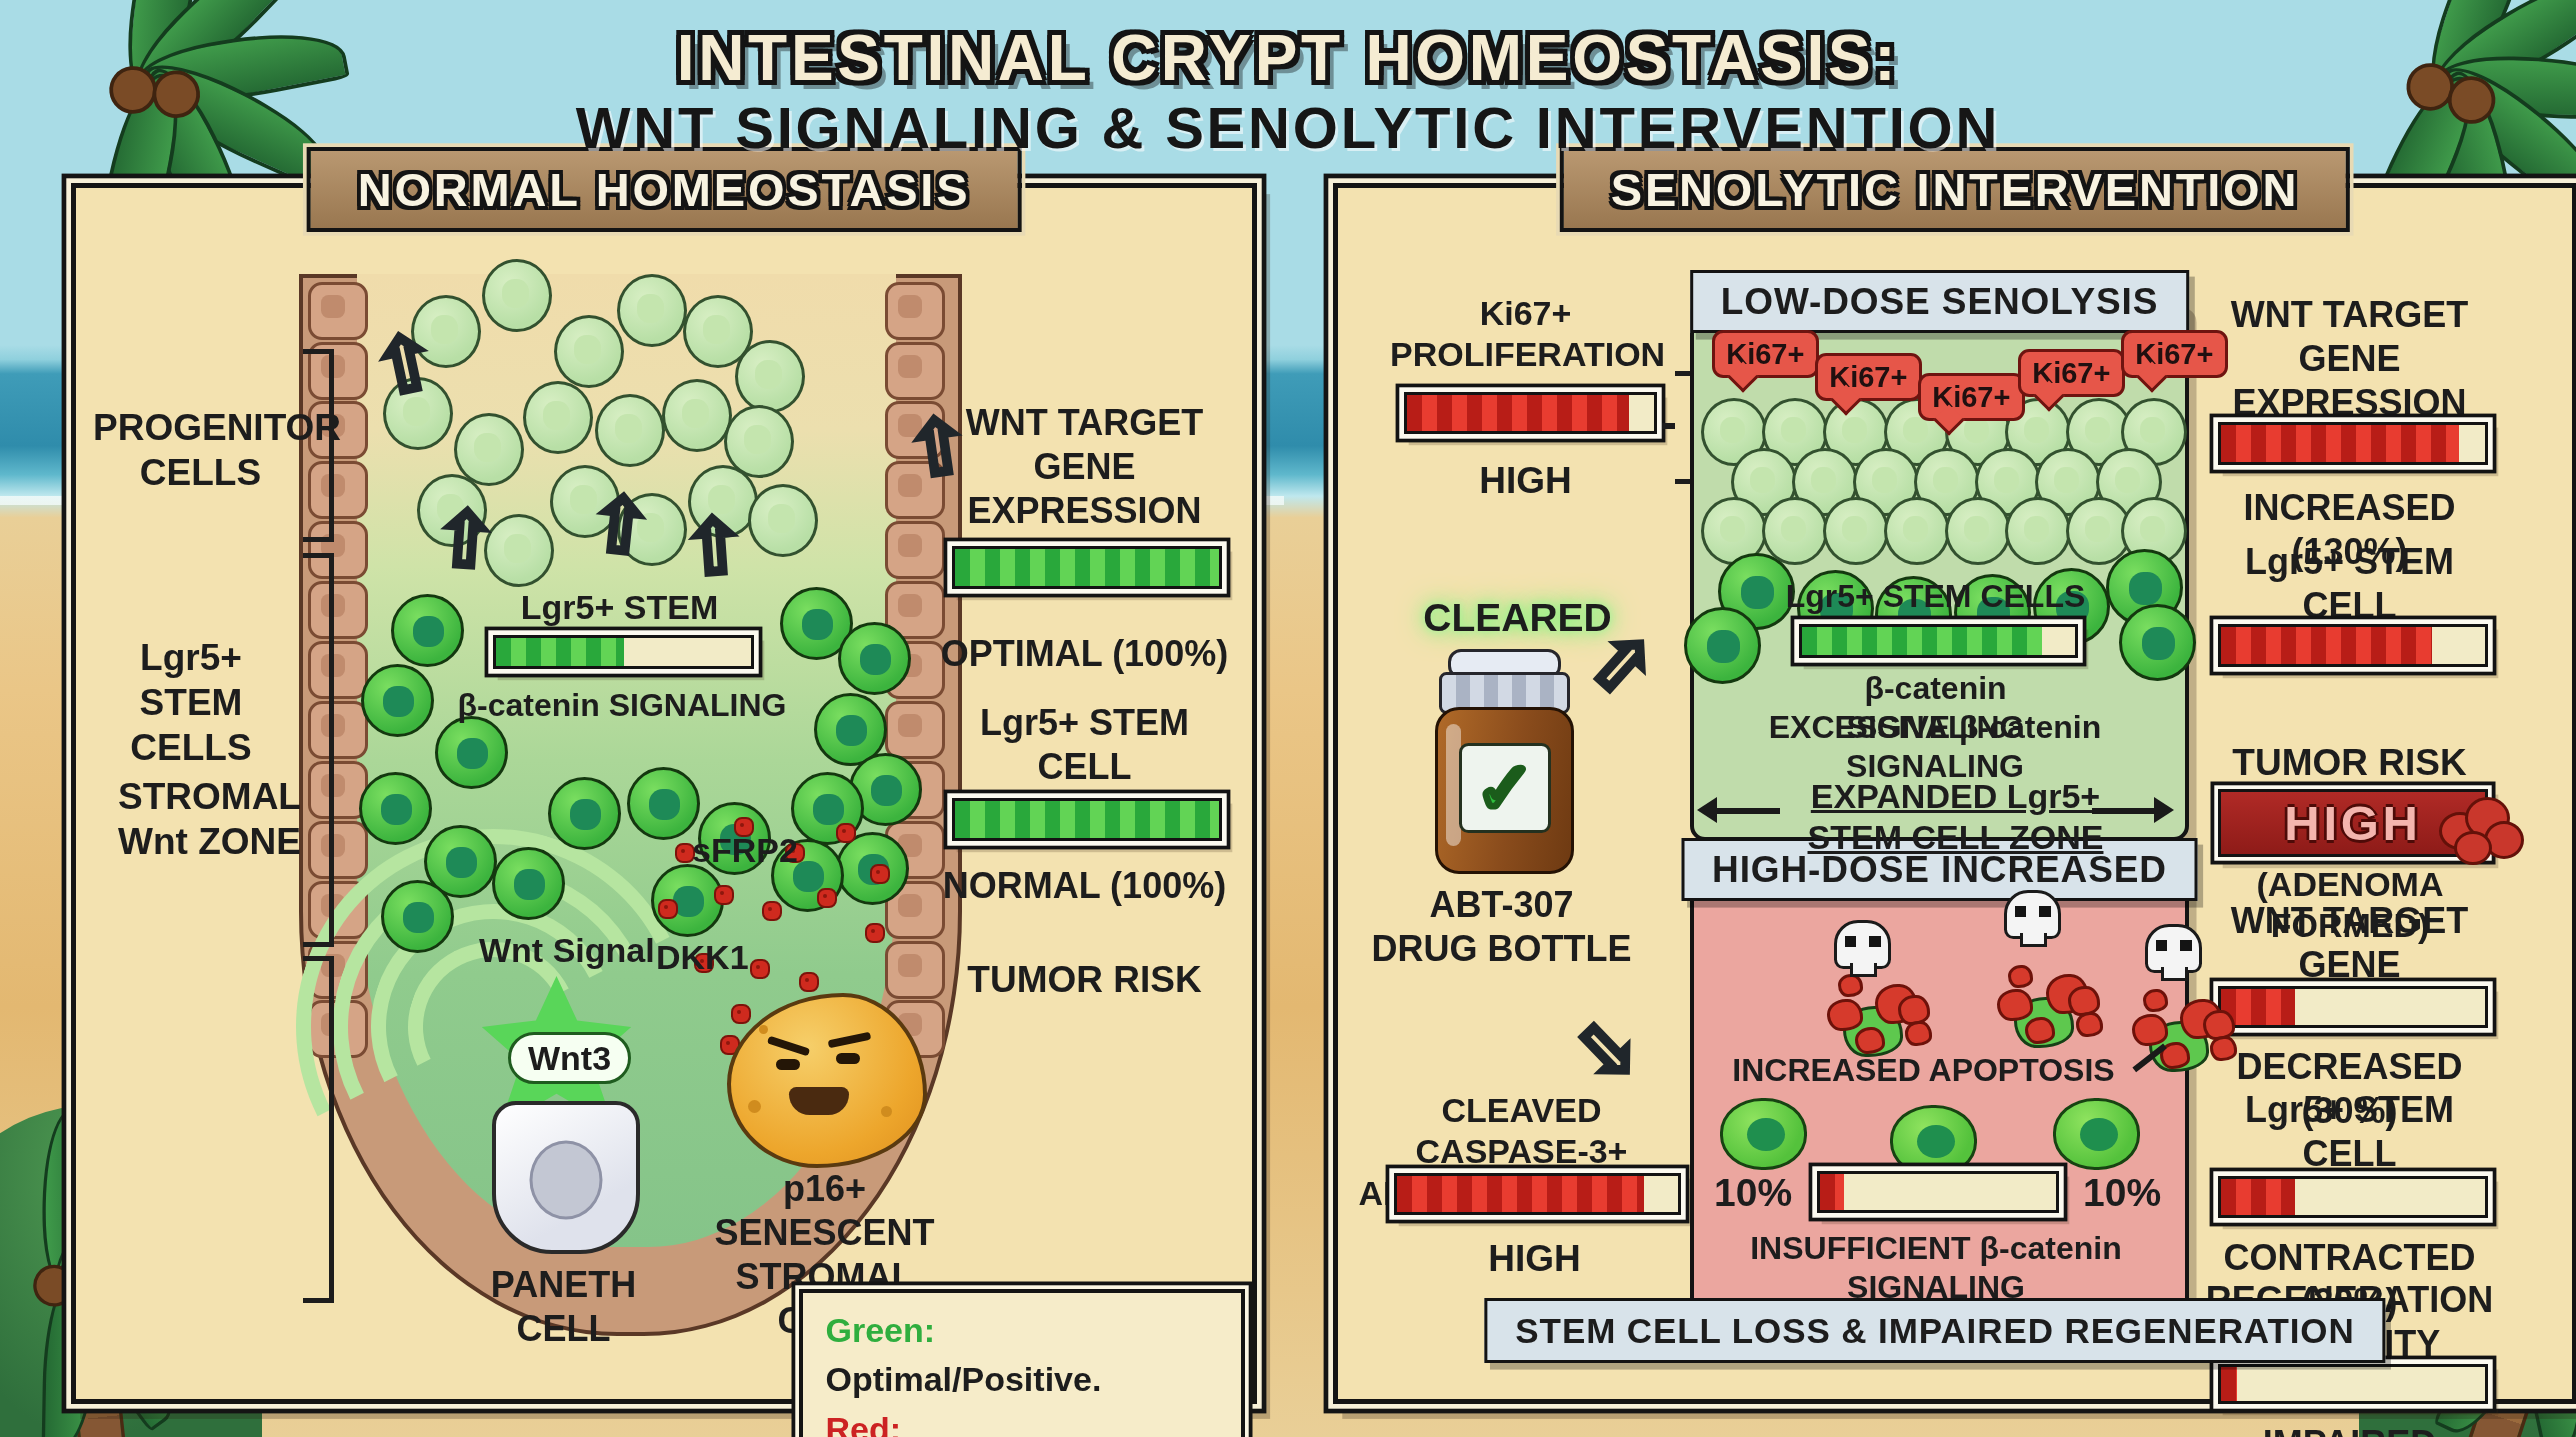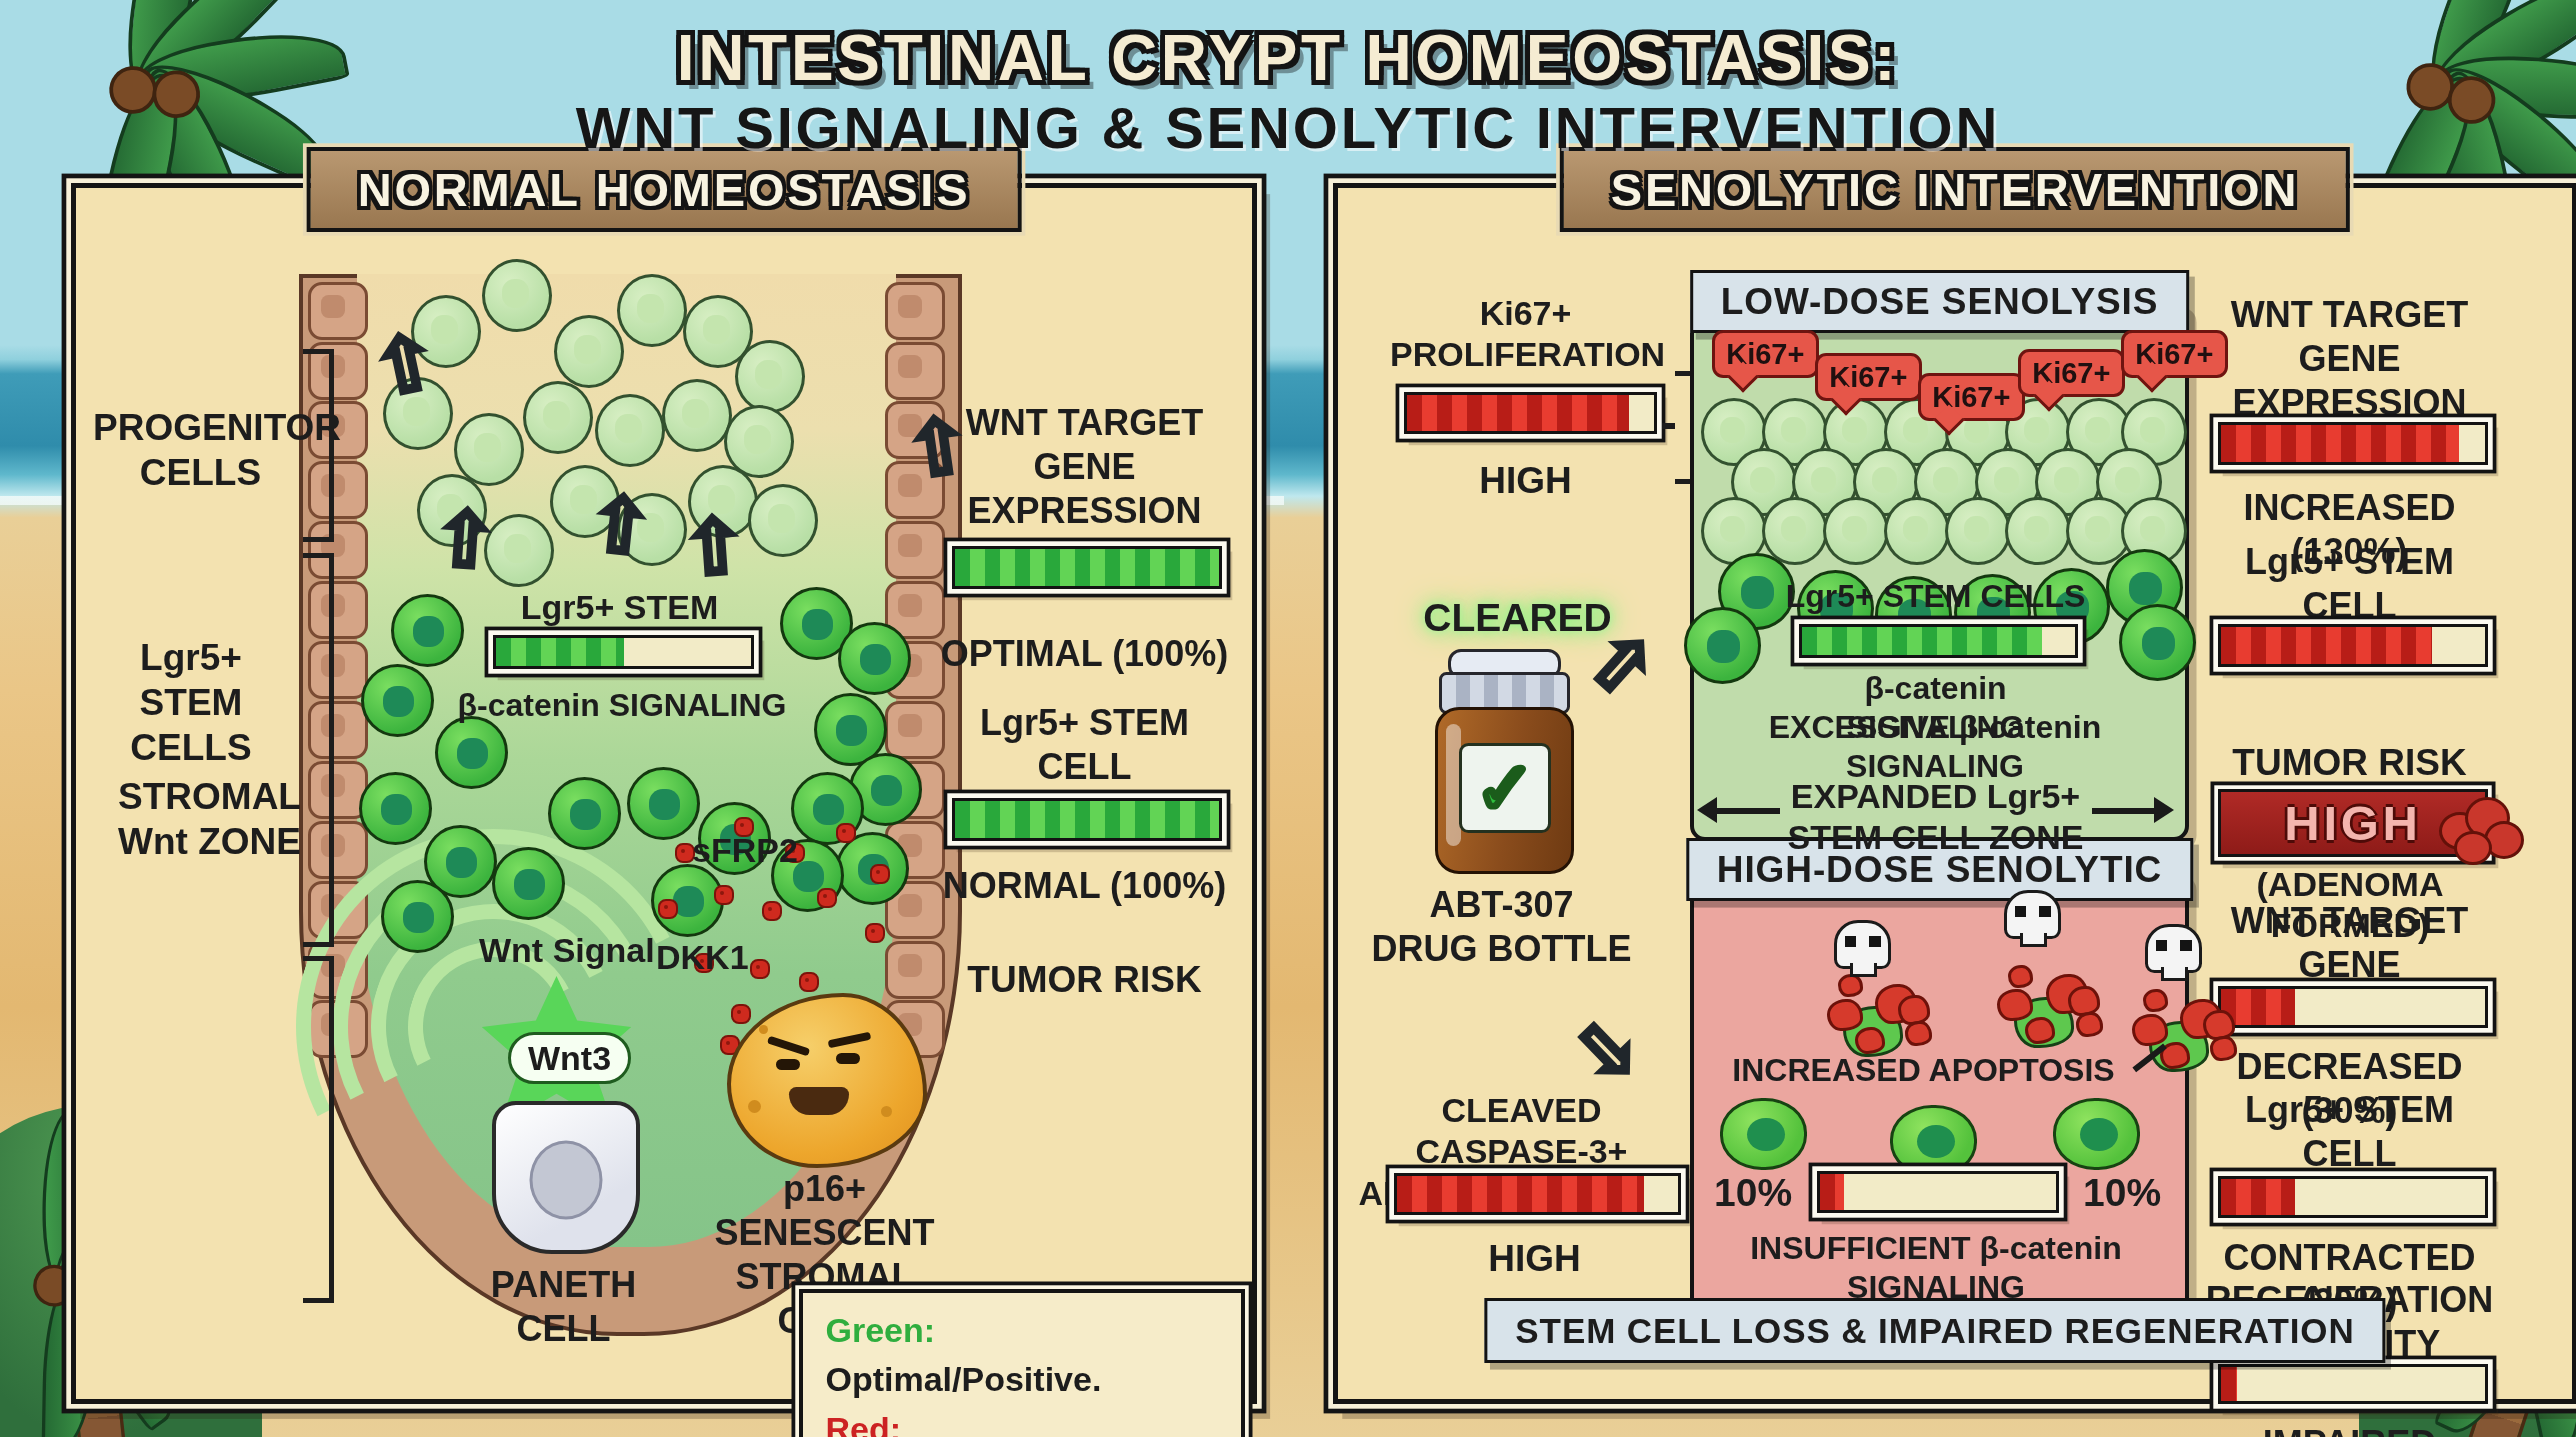--- a/index.html
+++ b/index.html
@@ -401,29 +401,29 @@
       <div class="ki67" style="left: 680px; top: 161px;">Ki67+</div>
       <div class="ki67" style="left: 783px; top: 142px;">Ki67+</div>
     </div>
   <div class="lbl s34 ctr" style="left:436px;top:389px;width:323px;z-index:4;">Lgr5+ STEM CELLS</div>
   <div class="meter" style="left:461px;top:436px;width:273px;height:28px;z-index:4;">
     <div class="fill fill-green" style="width: 88%;"></div>
   </div>
   <div class="lbl s34 ctr" style="left:436px;top:481px;width:323px;z-index:4;">β-catenin SIGNALING</div>
   <div class="lbl s34 ctr ml" style="left:417px;top:520px;width:360px;z-index:4;">EXCESSIVE β-catenin
 SIGNALING</div>
-  <div class="lbl s36 ctr ml" style="left:436px;top:588px;width:323px;z-index:4;">EXPANDED Lgr5+
+  <div class="lbl s36 ctr ml" style="left:456px;top:588px;width:323px;z-index:4;text-decoration:underline;">EXPANDED Lgr5+
 STEM CELL ZONE</div>
   <div class="dbl-line" style="left:369px;top:620px;width:73px;z-index:4;"></div>
   <div class="tri" style="left:359px;top:609px;border-right:20.6px solid #1a1a1a;z-index:4;"></div>
   <div class="dbl-line" style="left:754px;top:620px;width:73px;z-index:4;"></div>
   <div class="tri" style="left:816px;top:609px;border-left:20.6px solid #1a1a1a;z-index:4;"></div>
 
   <div class="dose-box" style="left:352px;top:678px;width:491px;height:474px;background:#eba69f;">
-    <div class="dose-header" style="top:-32px;">HIGH-DOSE SENOLYTIC</div>
+    <div class="dose-header" style="top:-32px;">HIGH-DOSE INCREASED</div>
   </div>
   <div id="highDoseArt">
       <div class="skull" style="left: 496px; top: 732px;">
         <div class="jaw"></div>
       </div>
       <div class="skull" style="left: 666px; top: 702px;">
         <div class="jaw"></div>
       </div>
       <div class="skull" style="left: 807px; top: 736px;">
         <div class="jaw"></div>

